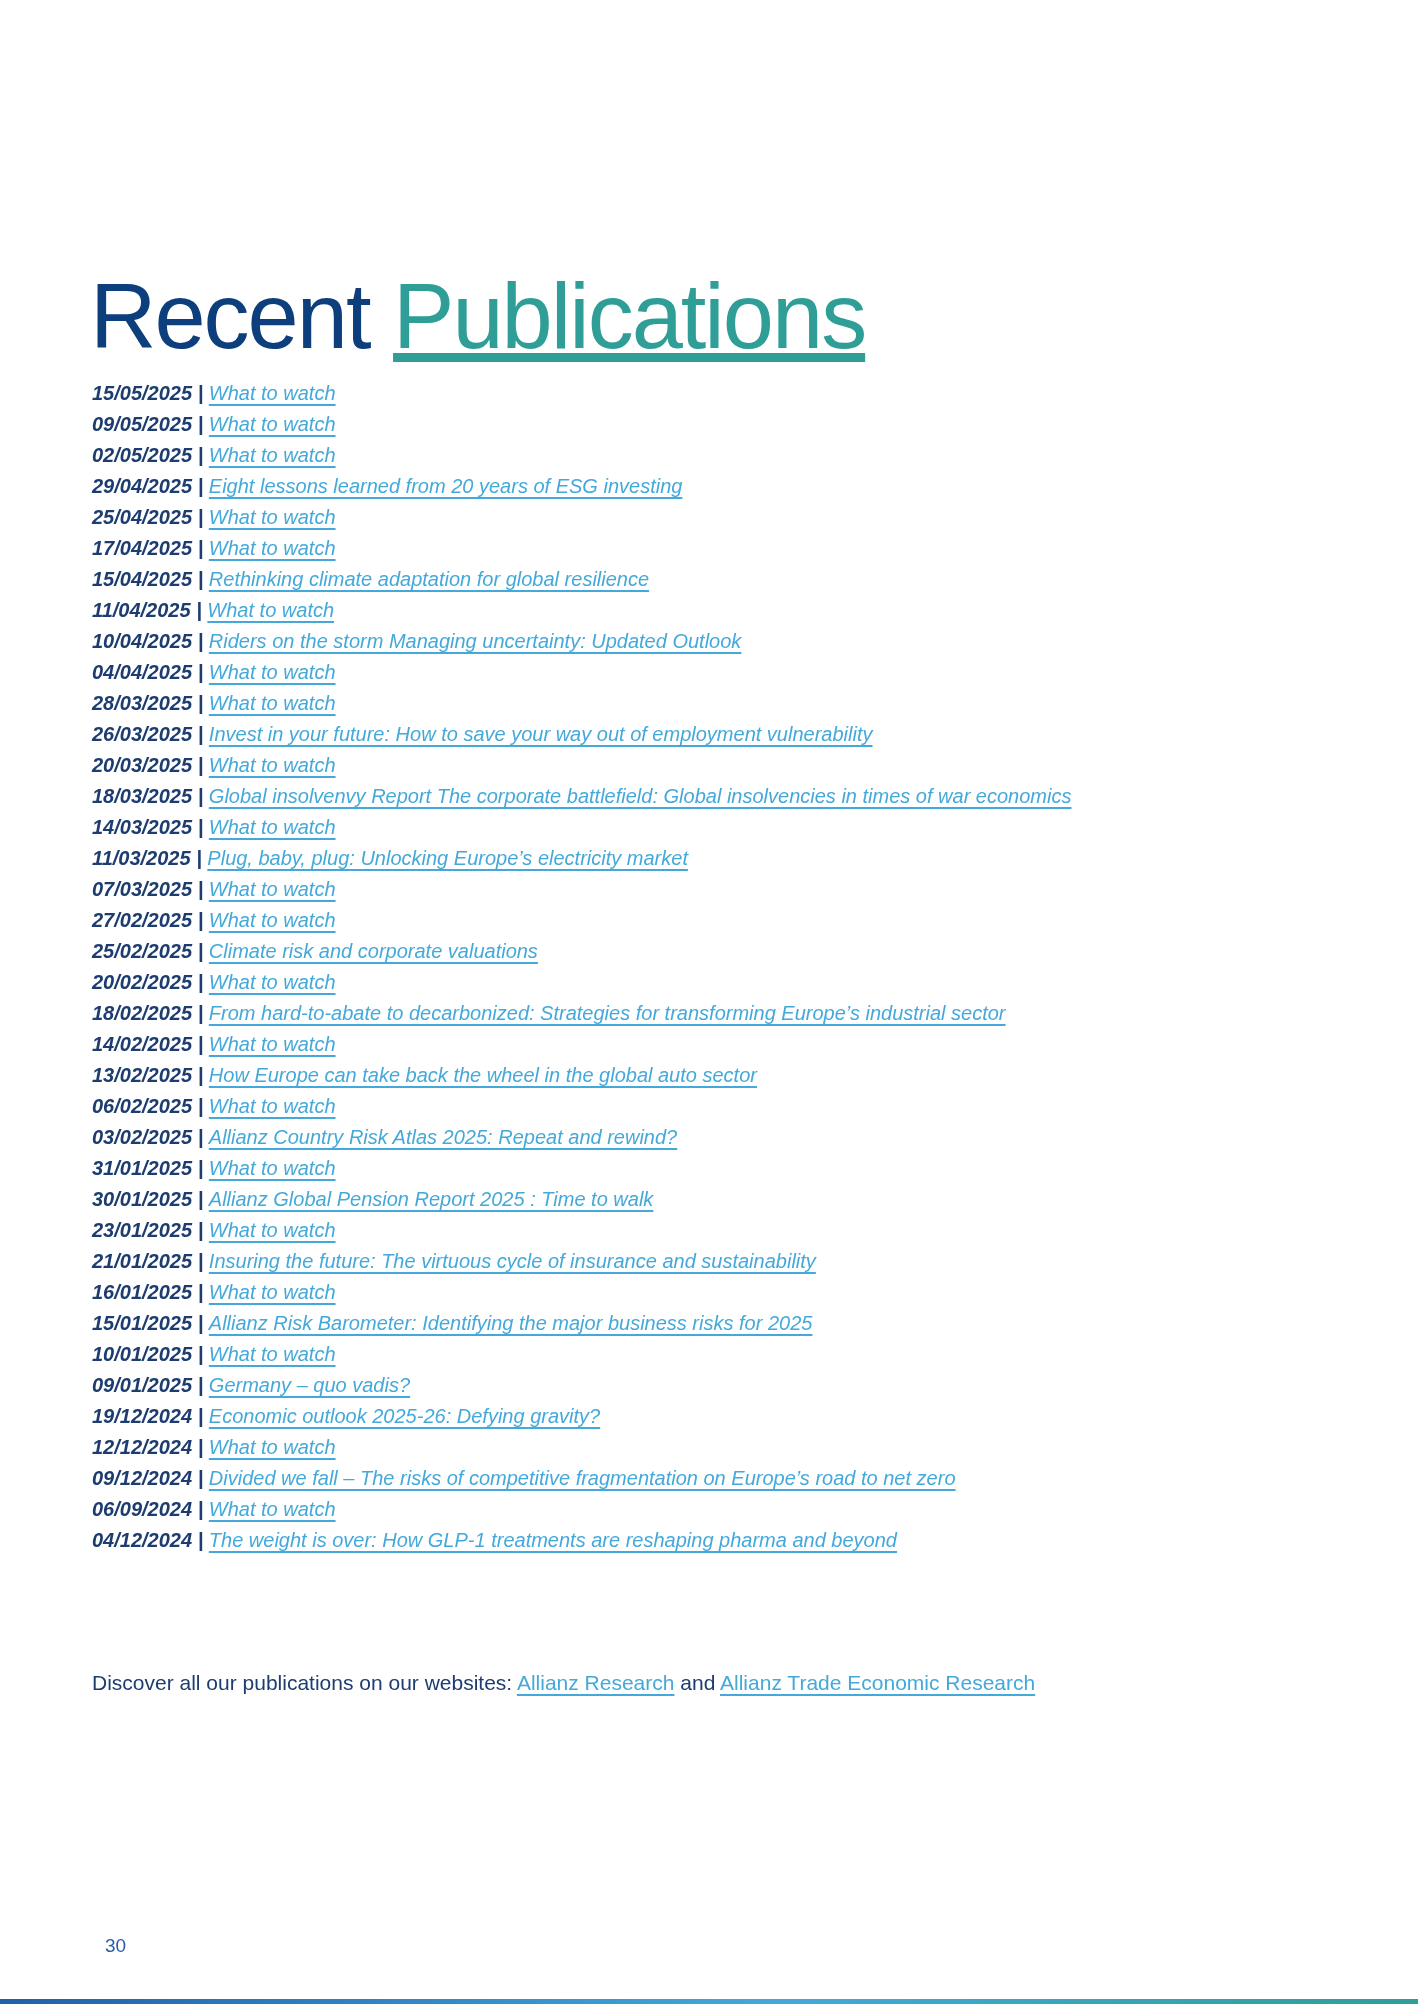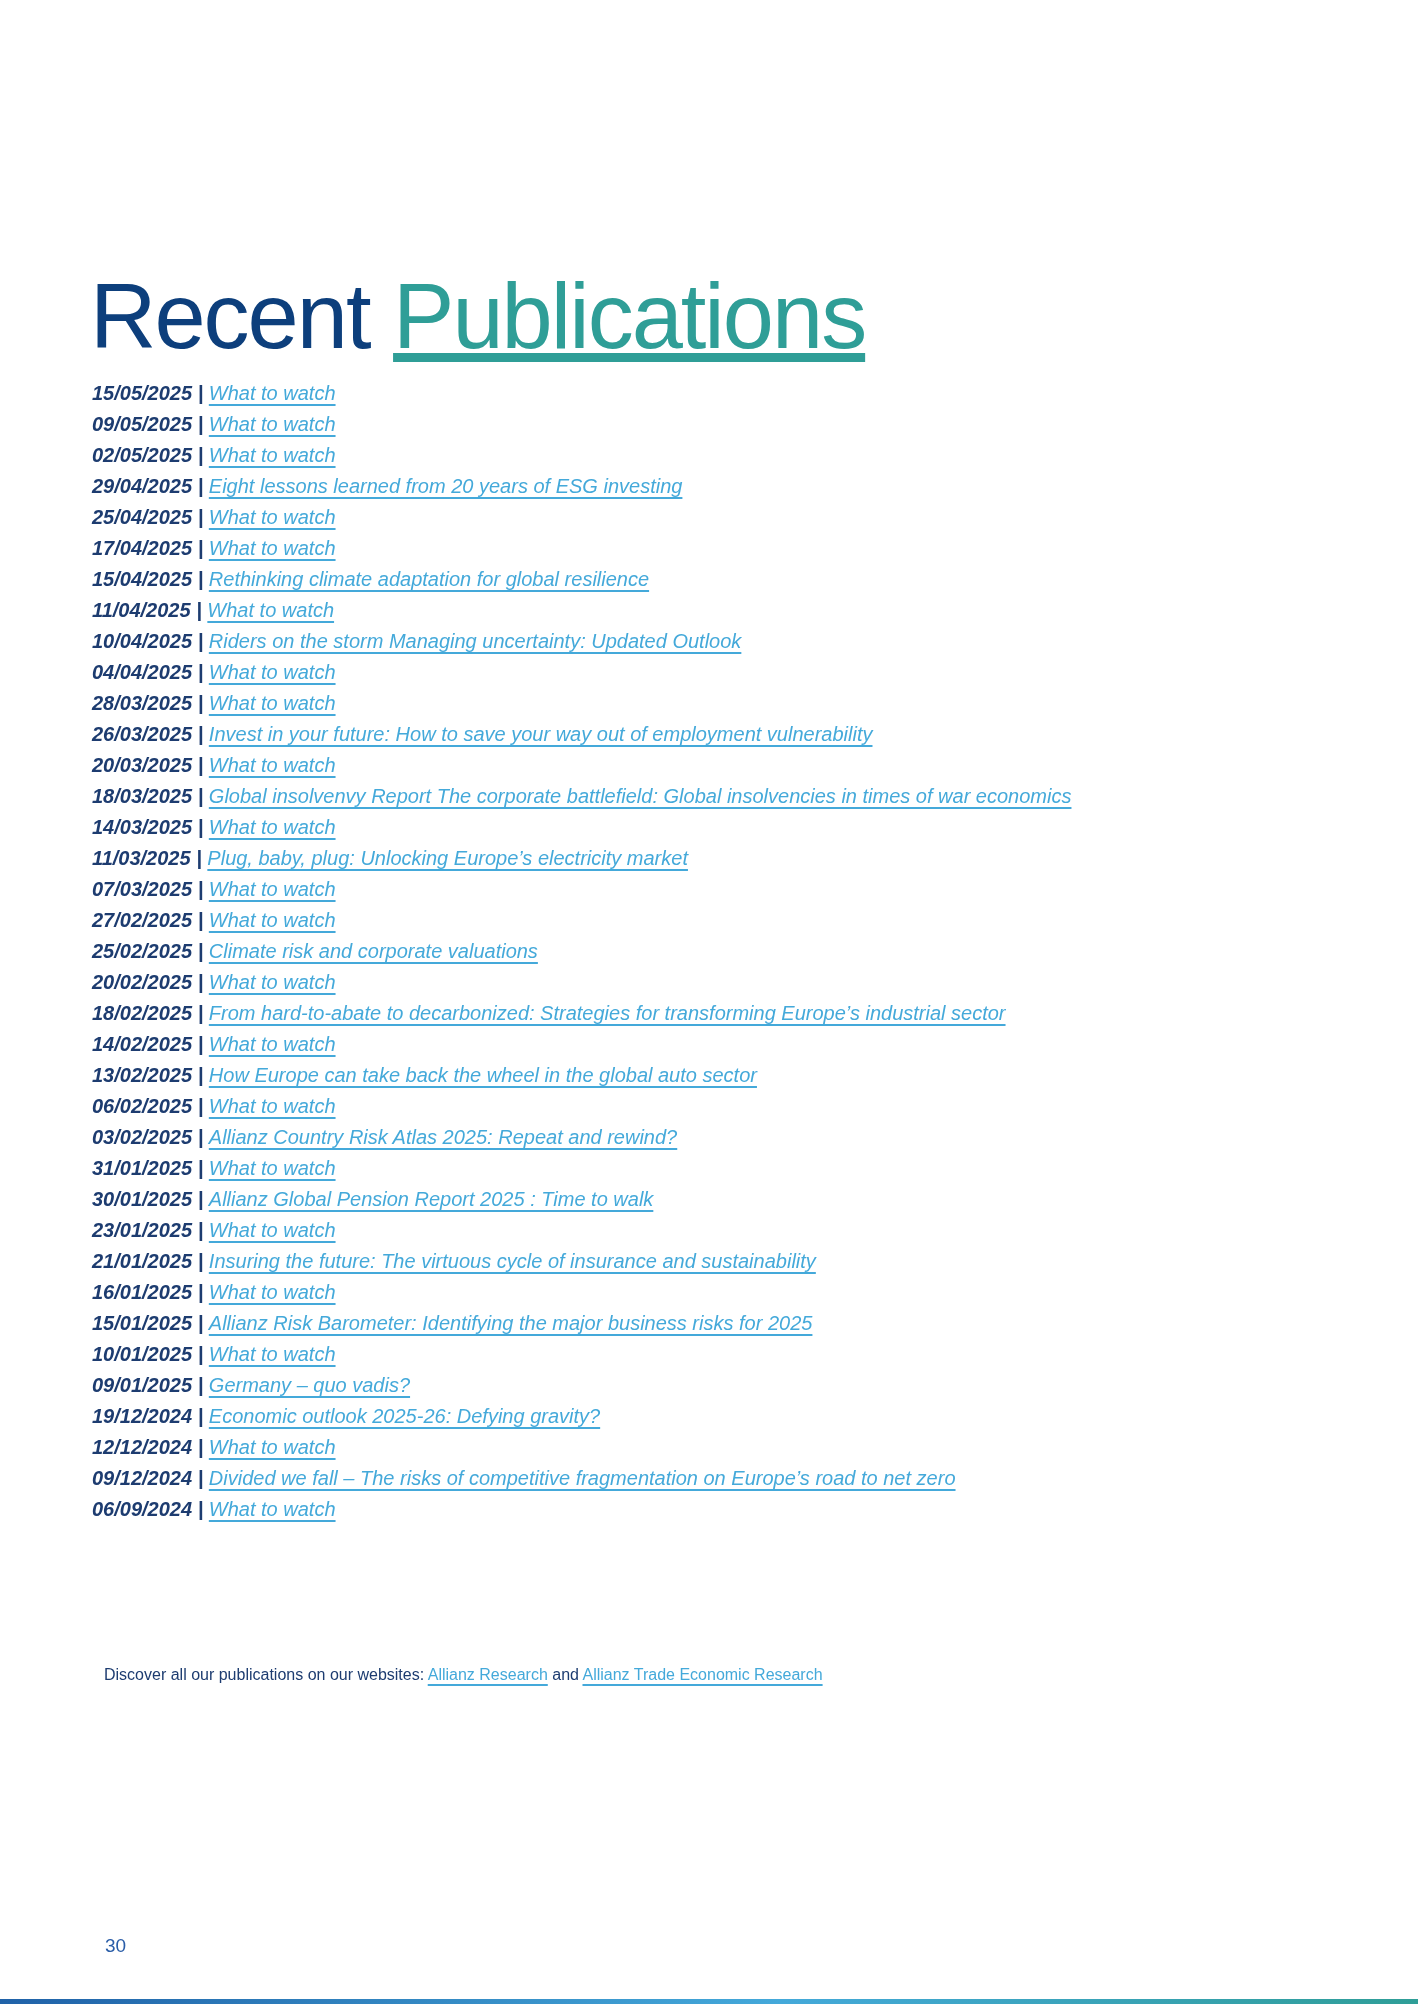--- a/index.html
+++ b/index.html
@@ -50,24 +50,23 @@
     text-decoration: underline;
     text-decoration-thickness: 1.5px;
     text-underline-offset: 4px;
     cursor: pointer;
   }
 
   .footer-line {
     position: absolute;
     left: 92px;
     top: 1650px;
-    font-size: 16px;
+    font-size: 21px;
     color: #1d3c70;
     white-space: nowrap;
-    margin-left: 12px;
   }
   .footer-link {
     color: #44a9da;
     text-decoration: underline;
     text-decoration-thickness: 1.5px;
     text-underline-offset: 4px;
     cursor: pointer;
   }
 
   .page-number {
@@ -123,19 +122,20 @@
     <div class="pub-row"><span class="pub-date">23/01/2025</span><span class="pub-sep"> | </span><a class="pub-link" href="#">What to watch</a></div>
     <div class="pub-row"><span class="pub-date">21/01/2025</span><span class="pub-sep"> | </span><a class="pub-link" href="#">Insuring the future: The virtuous cycle of insurance and sustainability</a></div>
     <div class="pub-row"><span class="pub-date">16/01/2025</span><span class="pub-sep"> | </span><a class="pub-link" href="#">What to watch</a></div>
     <div class="pub-row"><span class="pub-date">15/01/2025</span><span class="pub-sep"> | </span><a class="pub-link" href="#">Allianz Risk Barometer: Identifying the major business risks for 2025</a></div>
     <div class="pub-row"><span class="pub-date">10/01/2025</span><span class="pub-sep"> | </span><a class="pub-link" href="#">What to watch</a></div>
     <div class="pub-row"><span class="pub-date">09/01/2025</span><span class="pub-sep"> | </span><a class="pub-link" href="#">Germany – quo vadis?</a></div>
     <div class="pub-row"><span class="pub-date">19/12/2024</span><span class="pub-sep"> | </span><a class="pub-link" href="#">Economic outlook 2025-26: Defying gravity?</a></div>
     <div class="pub-row"><span class="pub-date">12/12/2024</span><span class="pub-sep"> | </span><a class="pub-link" href="#">What to watch</a></div>
     <div class="pub-row"><span class="pub-date">09/12/2024</span><span class="pub-sep"> | </span><a class="pub-link" href="#">Divided we fall – The risks of competitive fragmentation on Europe’s road to net zero</a></div>
     <div class="pub-row"><span class="pub-date">06/09/2024</span><span class="pub-sep"> | </span><a class="pub-link" href="#">What to watch</a></div>
+    <div class="pub-row"><span class="pub-date">04/12/2024</span><span class="pub-sep"> | </span><a class="pub-link" href="#">The weight is over: How GLP-1 treatments are reshaping pharma and beyond</a></div>
   </div>
 
 <p class="footer-line"><span>Discover all our publications on our websites: </span><a class="footer-link" href="#">Allianz Research</a><span> and </span><a class="footer-link" href="#">Allianz Trade Economic Research</a></p>
 
 <div class="page-number">30</div>
 
 <div class="bottom-accent-bar"></div>
 
 </body></html>

